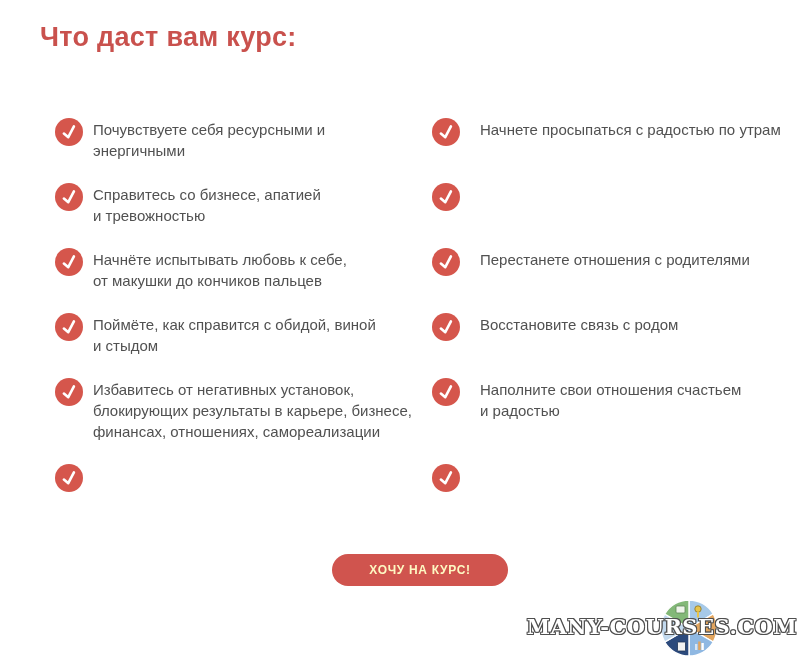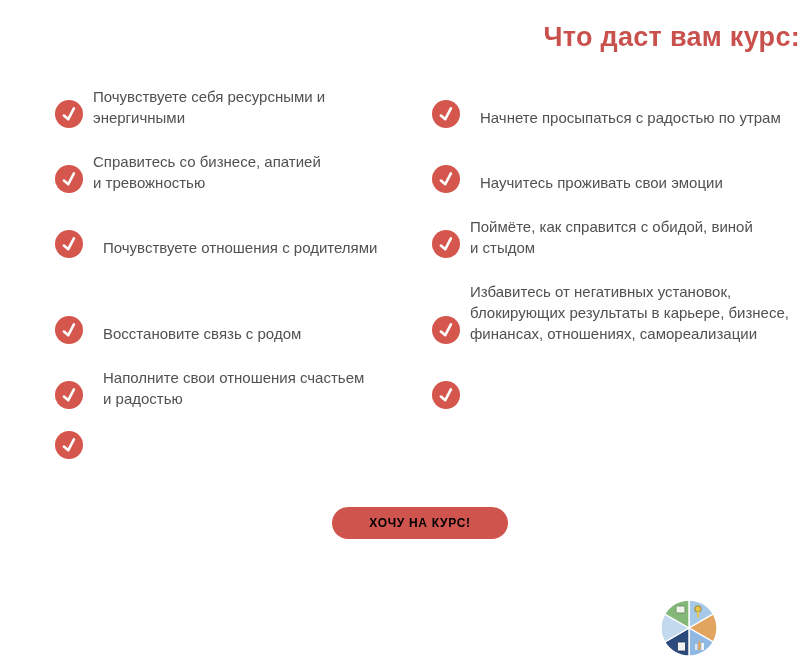--- a/index.html
+++ b/index.html
@@ -7,39 +7,39 @@
     width: 800px;
     height: 664px;
     position: relative;
     background: #ffffff;
     overflow: hidden;
     font-family: "Liberation Sans", sans-serif;
   }
 
   .section-title {
     width: 760px;
-    margin: 22px 0 32px 40px;
-    text-align: right;
+    margin: 22px 0 65px 40px;
+    text-align: left;
     font-size: 27px;
     line-height: 31px;
     font-weight: 700;
     color: #c9514d;
     letter-spacing: 0.3px;
   }
 
   .benefits-grid {
     display: grid;
     grid-template-columns: 377px 365px;
     row-gap: 22px;
     margin-left: 55px;
   }
 
   .benefit-item {
     display: flex;
-    align-items: flex-end;
+    align-items: flex-start;
   }
   .benefit-item .check-wrap {
     flex: 0 0 28px;
     width: 28px;
     height: 28px;
   }
   .benefit-item .item-text {
     margin: 1px 0 0 10px;
     font-size: 15px;
     line-height: 21px;
@@ -51,28 +51,29 @@
   .cta-row {
     width: 760px;
     margin-left: 40px;
     margin-top: 48px;
     text-align: center;
   }
   .cta-button {
     display: inline-block;
     border: none;
     background: #d0544e;
-    color: #000000;
+    color: #fef9c3;
     font-family: "Liberation Sans", sans-serif;
     font-size: 12px;
     font-weight: 700;
     letter-spacing: 0.7px;
     padding: 9px 37px;
     border-radius: 17px;
     cursor: pointer;
+    margin-top: 14px;
   }
 
   .watermark {
     position: absolute;
     top: 596px;
     right: 0;
     width: 222px;
     height: 66px;
     pointer-events: none;
   }
@@ -133,28 +134,34 @@
       <span class="check-wrap"><svg width="28" height="28" viewBox="0 0 28 28">
             <use href="#check-icon-def"></use>
           </svg></span>
       <p class="item-text">Справитесь со бизнесе, апатией
 и тревожностью</p>
     </div>
     <div class="benefit-item col-right">
       <span class="check-wrap"><svg width="28" height="28" viewBox="0 0 28 28">
             <use href="#check-icon-def"></use>
           </svg></span>
-      <p class="item-text">Научитесь проживать свои эмоции</p>
-    </div>
-
-    <div class="benefit-item col-right">
-      <span class="check-wrap"><svg width="28" height="28" viewBox="0 0 28 28">
-            <use href="#check-icon-def"></use>
-          </svg></span>
-      <p class="item-text">Почувствуете отношения с родителями</p>
+    </div>
+
+    <div class="benefit-item col-left">
+      <span class="check-wrap"><svg width="28" height="28" viewBox="0 0 28 28">
+            <use href="#check-icon-def"></use>
+          </svg></span>
+      <p class="item-text">Начнёте испытывать любовь к себе,
+от макушки до кончиков пальцев</p>
+    </div>
+    <div class="benefit-item col-right">
+      <span class="check-wrap"><svg width="28" height="28" viewBox="0 0 28 28">
+            <use href="#check-icon-def"></use>
+          </svg></span>
+      <p class="item-text">Перестанете отношения с родителями</p>
     </div>
 
     <div class="benefit-item col-left">
       <span class="check-wrap"><svg width="28" height="28" viewBox="0 0 28 28">
             <use href="#check-icon-def"></use>
           </svg></span>
       <p class="item-text">Поймёте, как справится с обидой, виной
 и стыдом</p>
     </div>
     <div class="benefit-item col-right">
@@ -210,13 +217,14 @@
       <path d="M30,30 L5.75,16 A28,28 0 0 1 30,2 Z" fill="#83b878"></path>
     </g>
     <circle cx="39" cy="11" r="3.2" fill="#e8c44a" stroke="#8a7426" stroke-width="0.8"></circle>
     <rect x="38" y="13.5" width="2" height="6" fill="#e8c44a"></rect>
     <rect x="17" y="8" width="9" height="7" rx="1" fill="#eef4ea" stroke="#5d8756" stroke-width="0.8"></rect>
     <rect x="18.5" y="44" width="8" height="9" rx="0.8" fill="#f2f2f2" stroke="#1e3456" stroke-width="0.8"></rect>
     <rect x="36" y="46" width="2.4" height="6" fill="#d8e6f4"></rect>
     <rect x="39.2" y="43.5" width="2.4" height="8.5" fill="#e2a55f"></rect>
     <rect x="42.4" y="45" width="2.4" height="7" fill="#ffffff"></rect>
   </svg>
+  <span class="wm-text">MANY-COURSES.COM</span>
 </div>
 
 </body></html>

